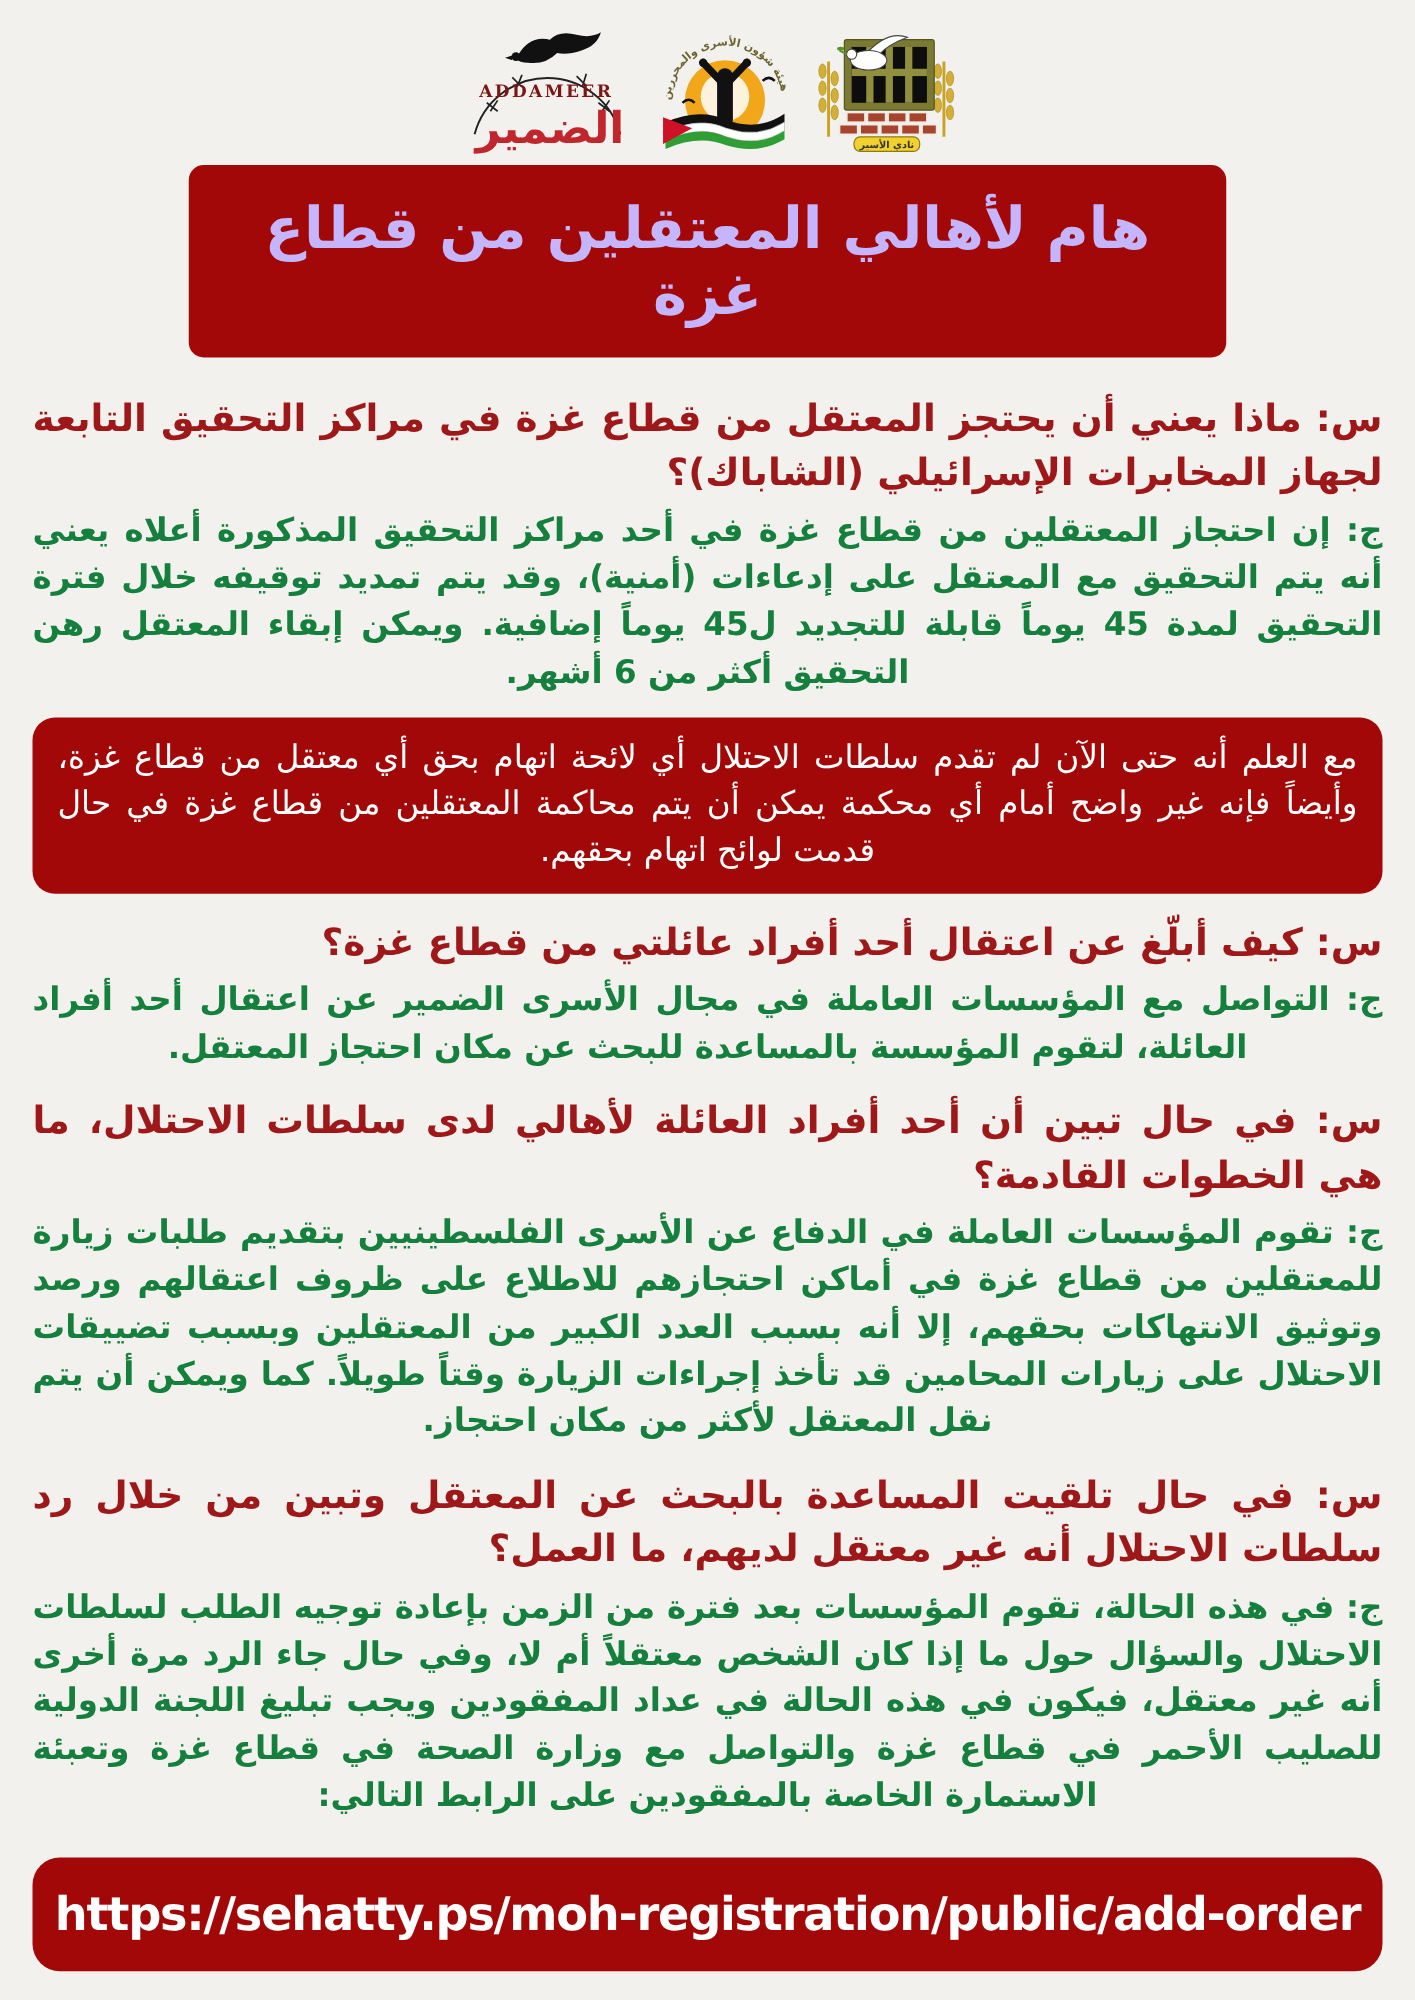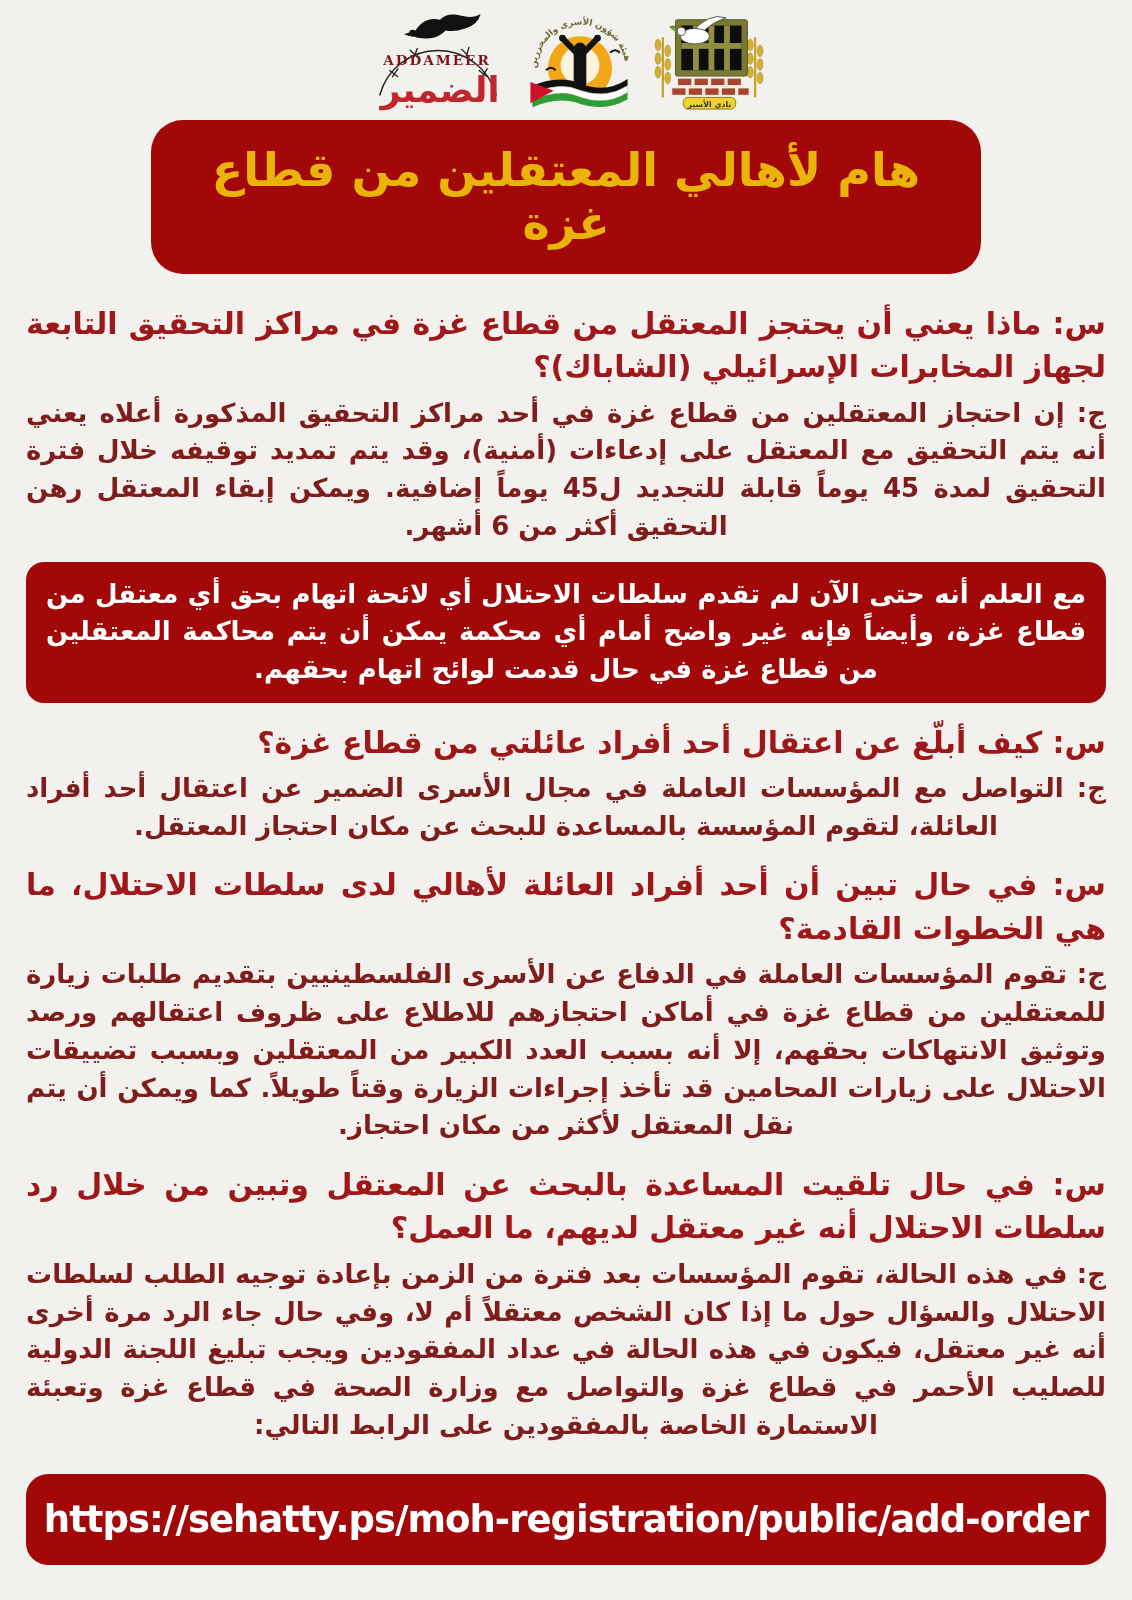--- a/index.html
+++ b/index.html
@@ -8,29 +8,29 @@
     position:relative;
     width:1132px;height:1600px;
     margin:0 auto;
     background:#f2f1ee;
     overflow:hidden;
     font-family:"DejaVu Sans", sans-serif;
   }
   
   .logos{
     display:flex;justify-content:center;align-items:flex-end;
-    gap:4px;padding-top:8px;height:104px;
+    gap:4px;padding-top:20px;height:104px;
   }
   .logo{display:block;}
   
   .title-banner{
     width:830px;margin:8px auto 0;
     background:#a30808;
-    border-radius:32px;
-    color:#eab308;
+    border-radius:12px;
+    color:#c4b5fd;
     text-align:center;
     font-weight:bold;
     font-size:46px;
     line-height:1.15;
     padding:24px 12px;
     box-sizing:border-box;
     direction:rtl;
   }
   
   .content{
@@ -41,37 +41,37 @@
   .question{
     color:#9e1719;
     font-weight:bold;
     font-size:30px;
     line-height:1.45;
     text-align:justify;
     text-align-last:right;
     margin:18px 0 6px !important;
   }
   .answer{
-    color:#7f1d1d;
+    color:#15803d;
     font-weight:bold;
     font-size:26px;
     line-height:1.45;
     text-align:justify;
     text-align-last:center;
     margin:6px 0 10px !important;
   }
   .highlight{
     background:#a30808;
     border-radius:18px;
     margin:16px 0 8px;
     padding:14px 20px;
   }
   .highlight p{
     color:#ffffff;
-    font-weight:bold;
+    font-weight:normal;
     font-size:26px;
     line-height:1.45;
     text-align:justify;
     text-align-last:center;
   }
   
   .link-banner{
     display:block;
     margin:30px 0 0;
     background:#a30808;

